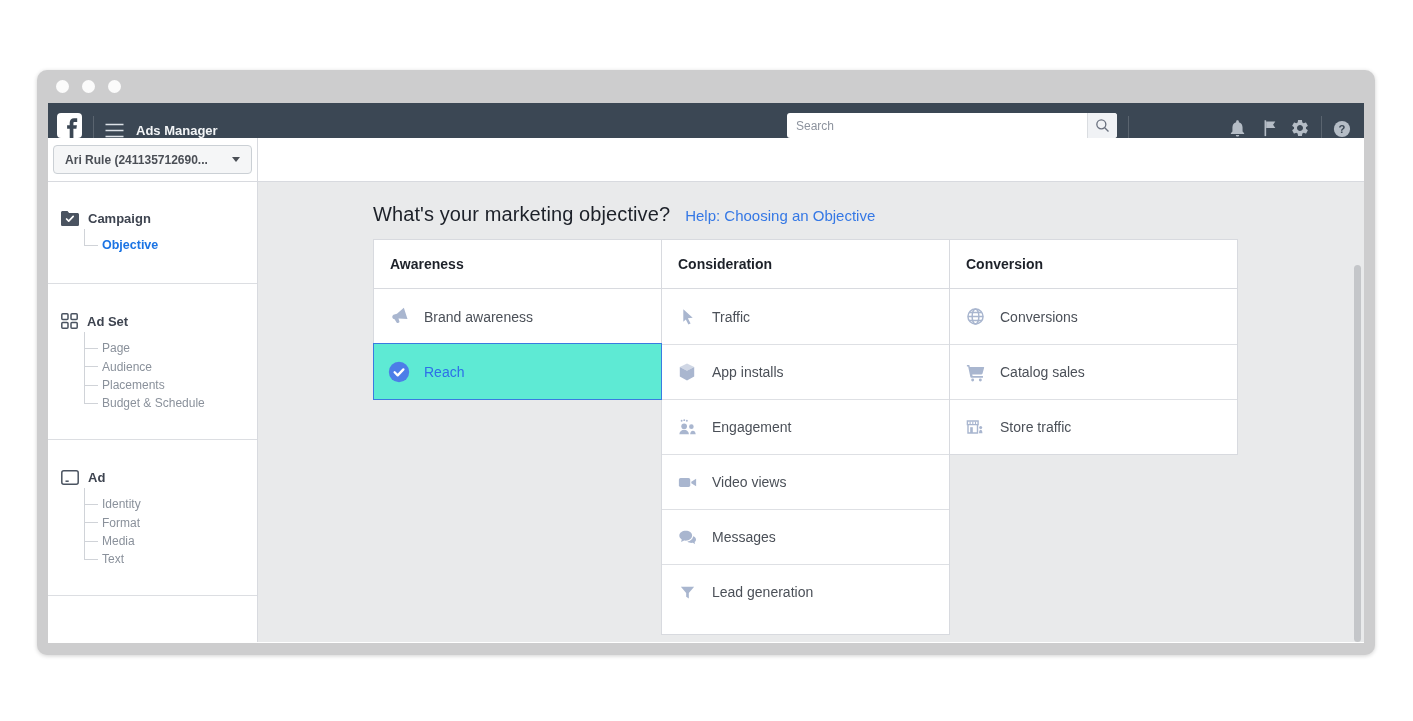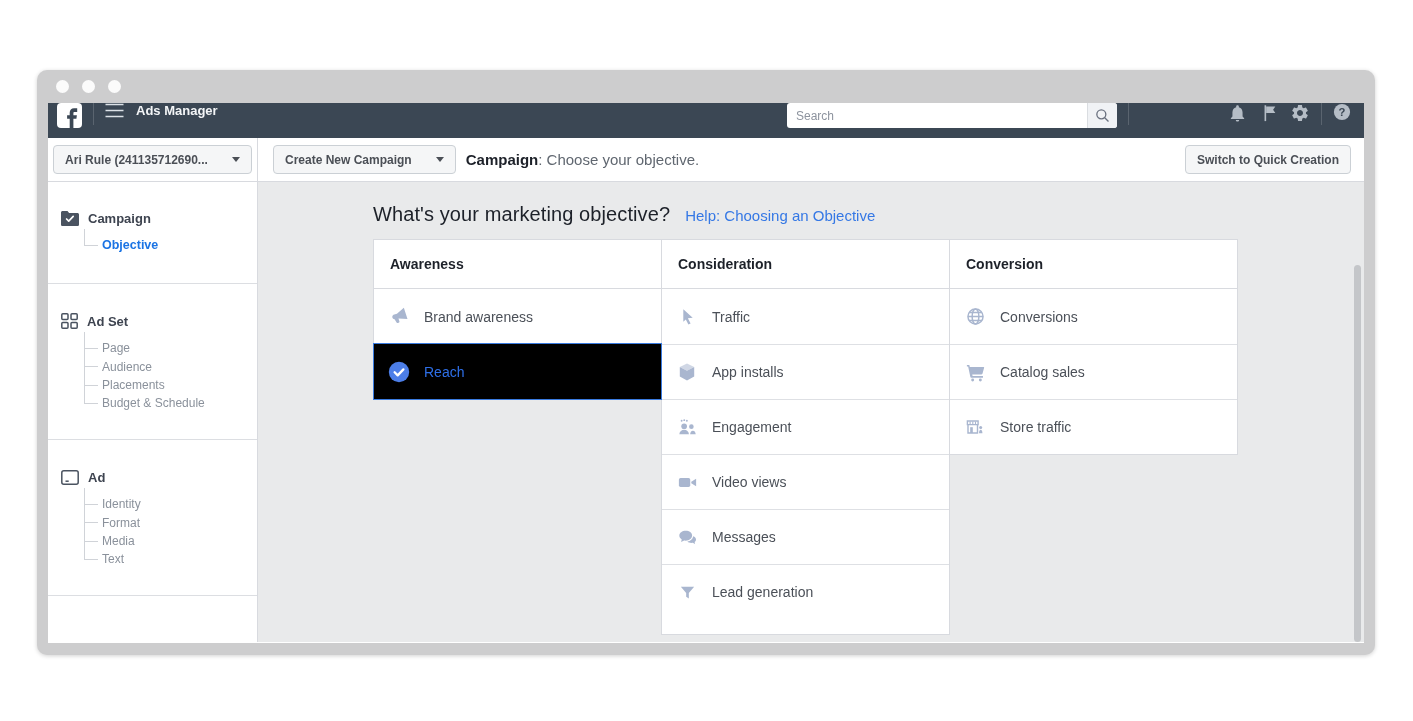--- a/index.html
+++ b/index.html
@@ -3,21 +3,21 @@
 <meta charset="utf-8">
 <style>
   * { box-sizing: border-box; margin: 0; padding: 0; }
   html,body { width:1413px; height:721px; background:#ffffff; font-family:"Liberation Sans",sans-serif; overflow:hidden; }
   .window { position:absolute; left:37px; top:70px; width:1338px; height:585px; background:#cdcdce; border-radius:10px; box-shadow:0 1px 4px rgba(0,0,0,.18); }
   .titlebar { height:33px; display:flex; align-items:center; padding-left:19px; gap:13px; }
   .tl-dot { width:13px; height:13px; border-radius:50%; background:#fbfbfb; }
   .win-content { position:absolute; left:11px; top:33px; width:1316px; height:540px; background:#ffffff; overflow:hidden; }
 
   
-  .navbar { height:35px; background:#3b4754; display:flex; align-items:flex-start; padding:0 8px; position:relative; }
+  .navbar { height:35px; background:#3b4754; display:flex; align-items:flex-end; padding:0 8px; position:relative; }
   .fb-tile { width:25px; height:25px; background:#ffffff; border-radius:4px; position:relative; overflow:hidden; flex-shrink:0; margin-left:1px; }
   .fb-tile svg { position:absolute; left:2px; top:2px; }
   .nav-sep { width:1px; height:22px; background:rgba(255,255,255,.16); margin:0 11px; flex-shrink:0; }
   .burger { display:flex; align-items:center; }
   .nav-title { color:#f3f5f7; font-size:13px; font-weight:bold; margin-left:12px; white-space:nowrap; }
   .search-wrap { margin-left:auto; width:330px; height:25px; background:#ffffff; border-radius:3px; display:flex; overflow:hidden; flex-shrink:0; }
   .search-input { flex:1; border:none; outline:none; padding:0 9px; font-size:12px; color:#1d2129; font-family:inherit; background:transparent; }
   .search-input::placeholder { color:#8d939e; }
   .search-btn { width:30px; background:#f0f2f5; border-left:1px solid #dadde1; display:flex; align-items:center; justify-content:center; cursor:pointer; }
   .nav-gap { width:88px; flex-shrink:0; }
@@ -57,21 +57,21 @@
   .help-link { margin-left:15px; font-size:15px; color:#3578e5; cursor:pointer; text-decoration:none; }
 
   .objective-table { display:flex; align-items:flex-start; margin-top:13px;text-align:right; }
   .obj-col { width:289px; background:#ffffff; border:1px solid #d8dadf; flex-shrink:0; }
   .obj-col + .obj-col { margin-left:-1px; }
   .col-header { height:49px; display:flex; align-items:center; padding-left:16px; font-size:14px; font-weight:bold; color:#1d2129; border-bottom:1px solid #d8dadf; }
   .cell { height:55px; display:flex; align-items:center; padding-left:14px; cursor:pointer; background:#ffffff; }
   .cell + .cell { border-top:1px solid #dee0e4; }
   .cicon { width:22px; height:22px; margin-right:14px; color:#a9b6cf; display:flex; align-items:center; justify-content:center; flex-shrink:0; }
   .clabel { font-size:14px; color:#4b5058; }
-  .cell.selected { background:#000000; border:1px solid #3a7be0 !important; margin:-1px; height:57px; position:relative; z-index:1; }
+  .cell.selected { background:#5eead4; border:1px solid #3a7be0 !important; margin:-1px; height:57px; position:relative; z-index:1; }
   .cell.selected .clabel { color:#2e6fe8; }
   .col-tail { height:15px; background:#ffffff; }
 
   .scroll-thumb { position:absolute; left:1306px; top:162px; width:7px; height:377px; border-radius:4px; background:#c4c6c9; cursor:pointer; }
 </style>
 </head>
 <body>
 
 <div class="window">
   <div class="titlebar">
@@ -131,31 +131,20 @@
             <text x="10" y="14.3" text-anchor="middle" font-size="12.5" font-weight="bold" fill="#3b4754" font-family="Liberation Sans, sans-serif">?</text>
           </svg>
       </div>
     </div>
 
     <div class="toolbar">
       <div class="toolbar-left">
         <button class="btn">
           <span>Ari Rule (241135712690...</span>
           <span class="caret"></span>
-        </button>
-      </div>
-      <div class="toolbar-main">
-        <button class="btn">
-          <span>Create New Campaign</span>
-          <span class="caret"></span>
-        </button>
-        <div class="step"><b>Campaign</b><span>: Choose your objective.</span></div>
-        <div class="tb-spacer"></div>
-        <button class="btn">
-          <span>Switch to Quick Creation</span>
         </button>
       </div>
     </div>
 
     <div class="body-row">
       <div class="sidebar">
         <div class="side-section s1">
           <div class="section-head">
             <svg width="18" height="15" viewBox="0 0 18 15">
                 <path d="M1.6 0h4.9l1.6 1.9h8.3c.9 0 1.6.7 1.6 1.6v9.9c0 .9-.7 1.6-1.6 1.6H1.6c-.9 0-1.6-.7-1.6-1.6V1.6C0 .7.7 0 1.6 0z" fill="#4a5360"></path>

